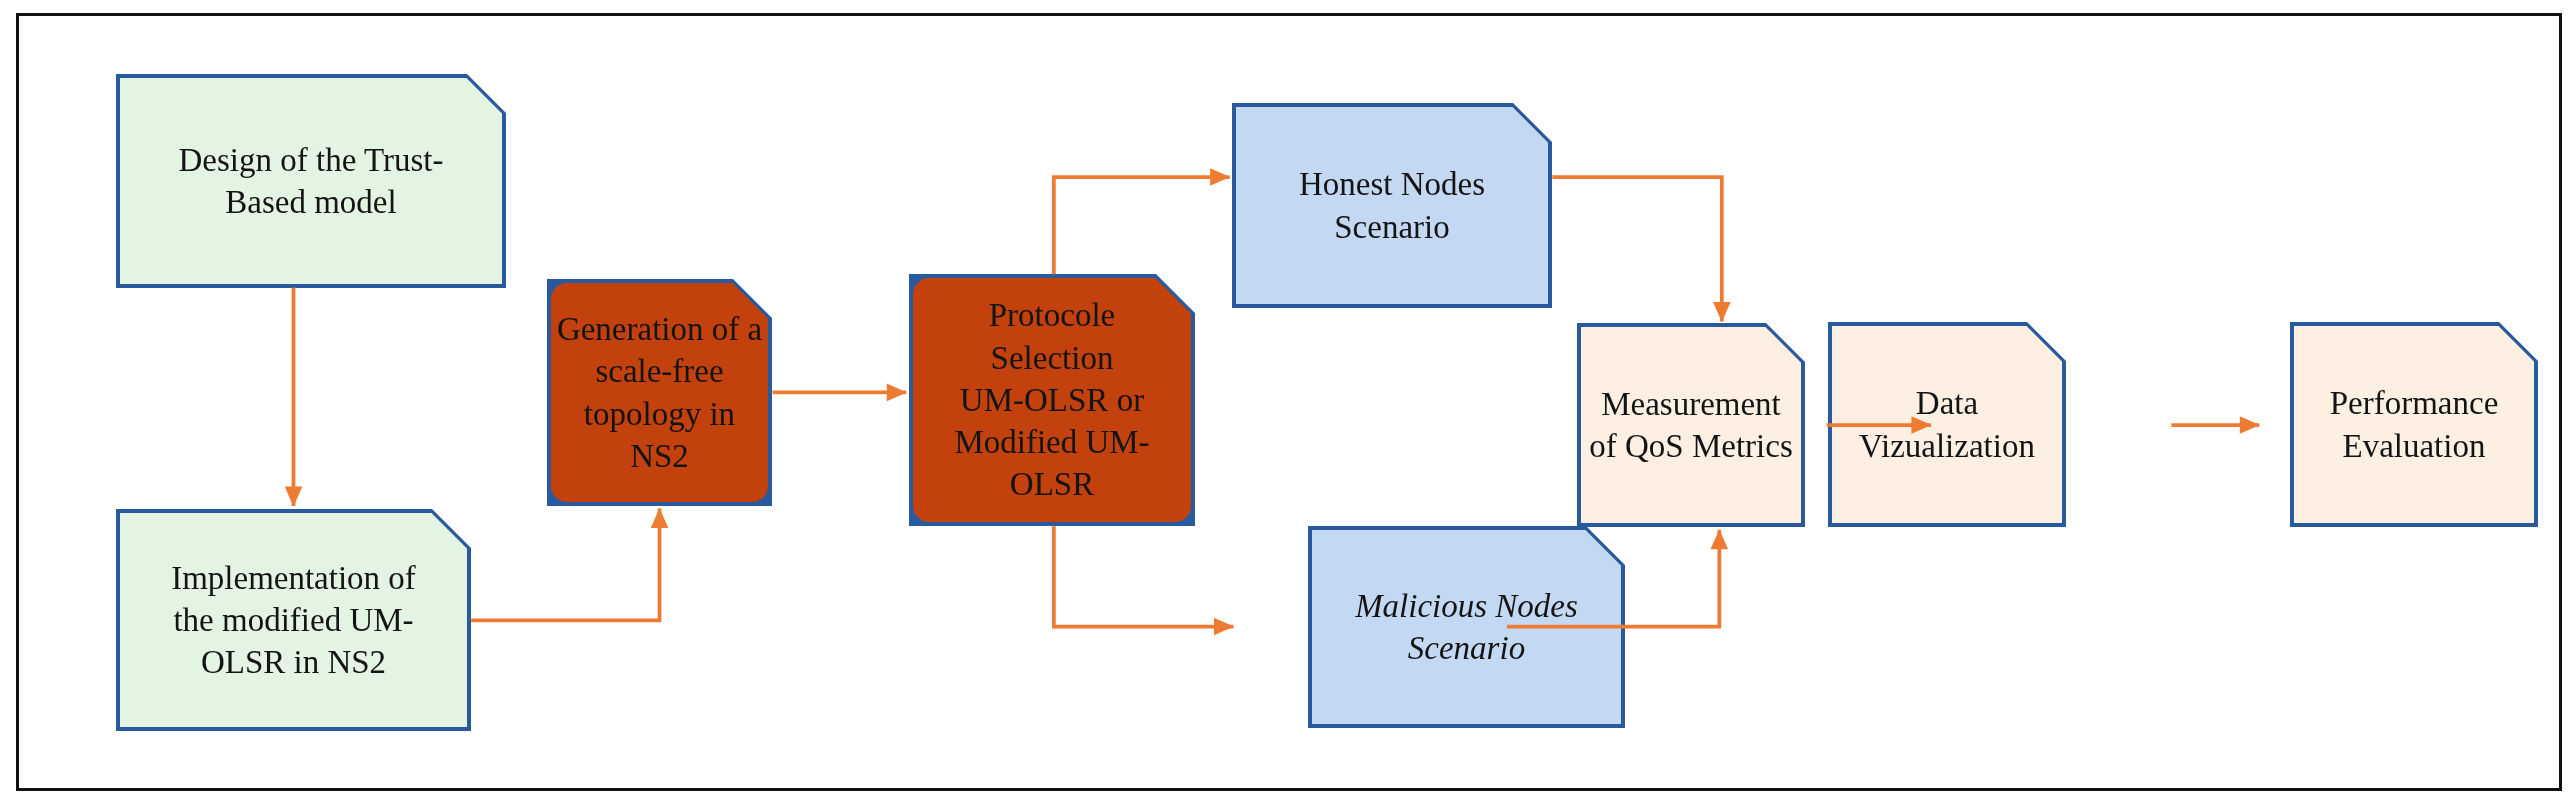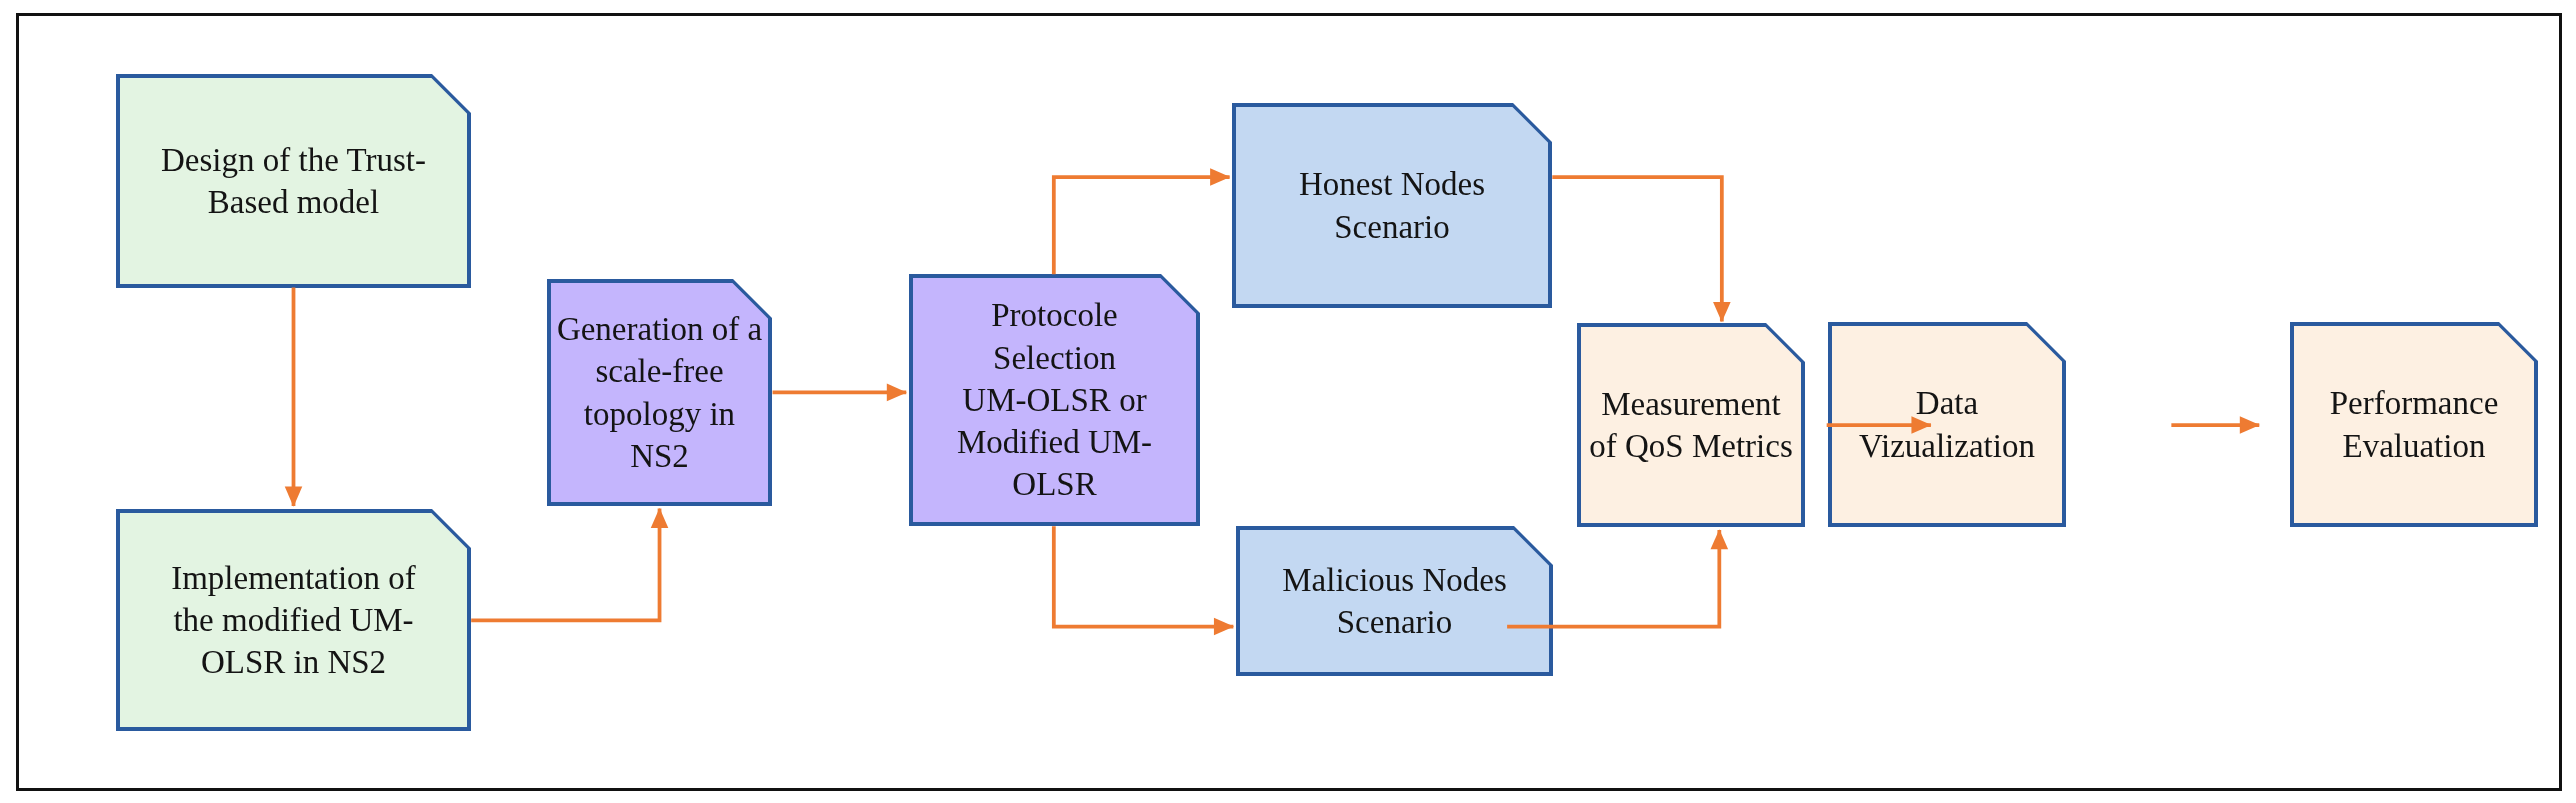--- a/index.html
+++ b/index.html
@@ -47,30 +47,30 @@
   }
   .node .label {
     white-space: pre-line;
     font-size: 33px;
     line-height: 1.28;
     color: #141414;
     letter-spacing: 0px;
     padding: 0 5px;
   }
   .c-green  .fill { background: #e3f4e2; }
-  .c-yellow .fill { background: #c4b5fd; }
+  .c-yellow .fill { background: #c2410c; border-radius: 16px; }
   .c-blue   .fill { background: #c3d8f2; }
   .c-peach  .fill { background: #fdf0e2; }
 
-  #n-design    { left: 116px;  top: 74px; width: 355px; height: 214px; }
+  #n-design    { left: 116px;  top: 74px; width: 355px; height: 214px; padding-left: 35px; }
   #n-impl      { left: 116px;  top: 509px; width: 355px; height: 222px; }
   #n-topo      { left: 547px;  top: 279px; width: 225px; height: 227px; }
-  #n-proto     { left: 909px; top: 274px; width: 291px; height: 252px; }
+  #n-proto     { left: 909px; top: 274px; width: 254px; height: 252px; padding-left: 32px; }
   #n-honest    { left: 1232px; top: 74px; width: 320px; height: 205px; margin-top: 29px; }
-  #n-malicious { left: 1236px; top: 526px; width: 317px; height: 150px; }
+  #n-malicious { left: 1308px; top: 526px; width: 317px; height: 202px; font-style: italic; }
   #n-qos       { left: 1577px; top: 323px; width: 228px; height: 204px; }
   #n-viz       { left: 1828px; top: 322px; width: 238px; height: 205px; }
   #n-perf      { left: 2262px; top: 322px; width: 248px; height: 205px; margin-left: 28px; }
 
   svg.wires {
     position: absolute;
     left: 0;
     top: 0;
     width: 2576px;
     height: 803px;

